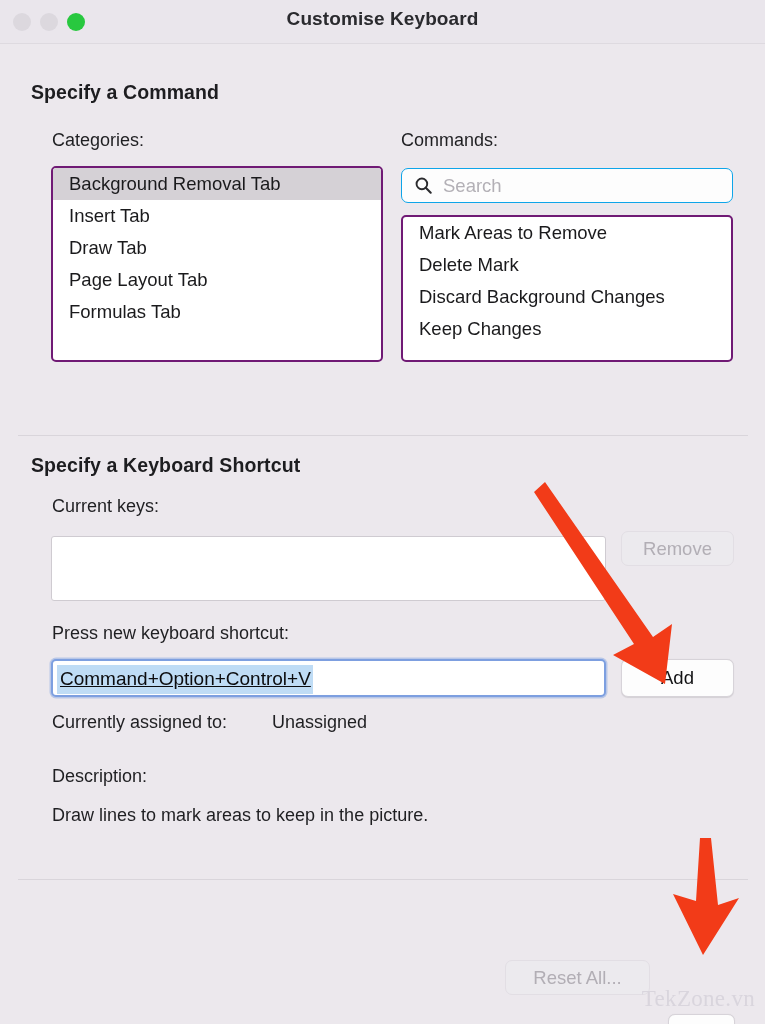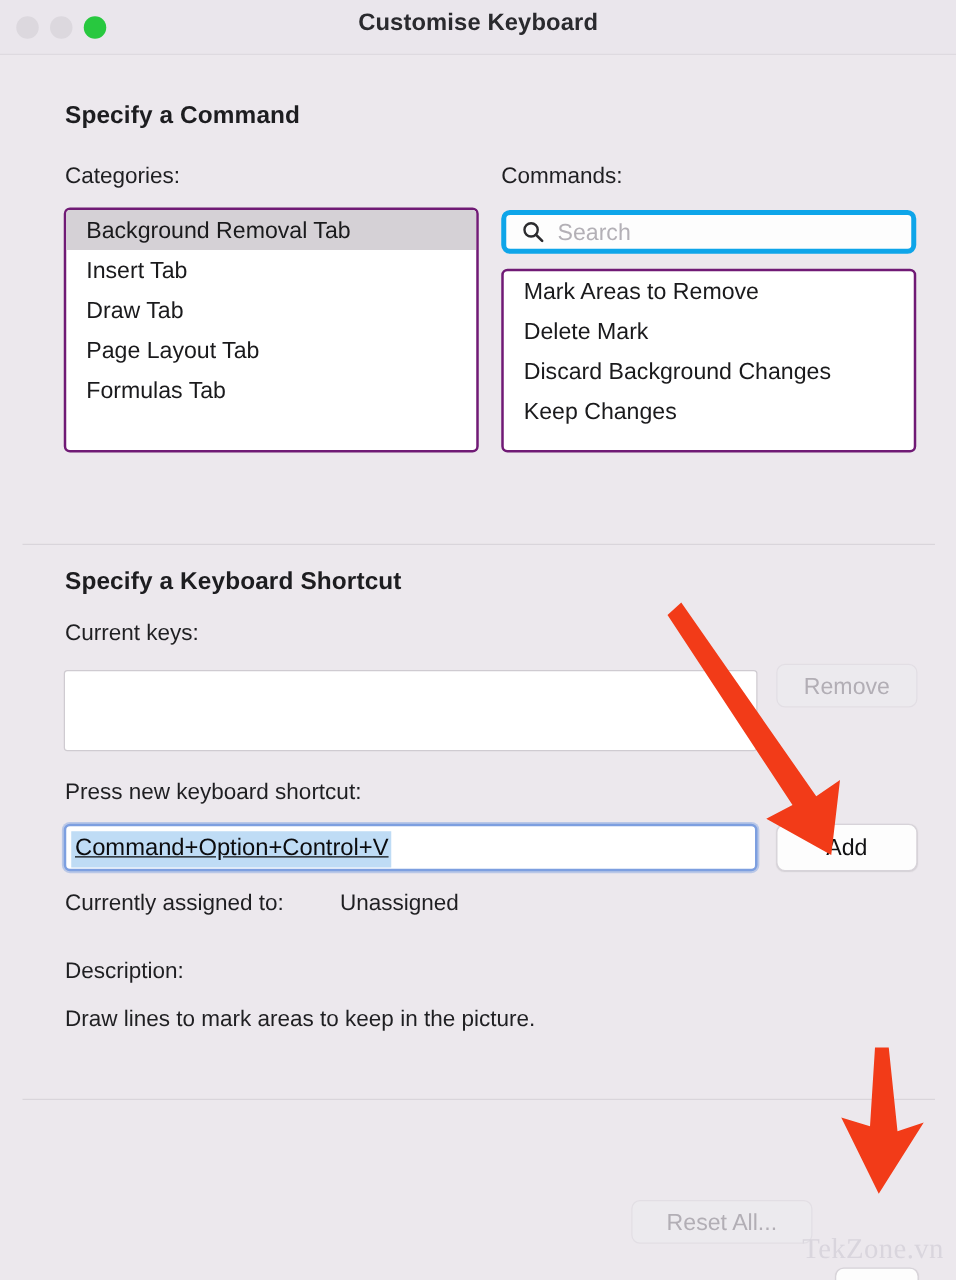--- a/index.html
+++ b/index.html
@@ -61,21 +61,20 @@
     letter-spacing: 0.1px;
   }
 
   
   .section-heading {
     position: absolute;
     font-size: 19.5px;
     font-weight: bold;
     color: #1d1d20;
     letter-spacing: 0.1px;
-    margin-left: 21px;
   }
 
   .field-label {
     position: absolute;
     font-size: 18px;
     color: #1f1f22;
   }
 
   
   .listbox {
@@ -93,21 +92,21 @@
     white-space: nowrap;
   }
   .list-row.selected {
     background: #d5d1d6;
   }
 
   
   .searchfield {
     position: absolute;
     background: #fdfdfd;
-    border: 4px solid #0ea5e9;
+    border: 1px solid #0ea5e9;
     border-radius: 7px;
     display: flex;
     align-items: center;
     padding-left: 12px;
   }
   .search-icon {
     width: 19px;
     height: 19px;
     flex: 0 0 auto;
     margin-right: 10px;

